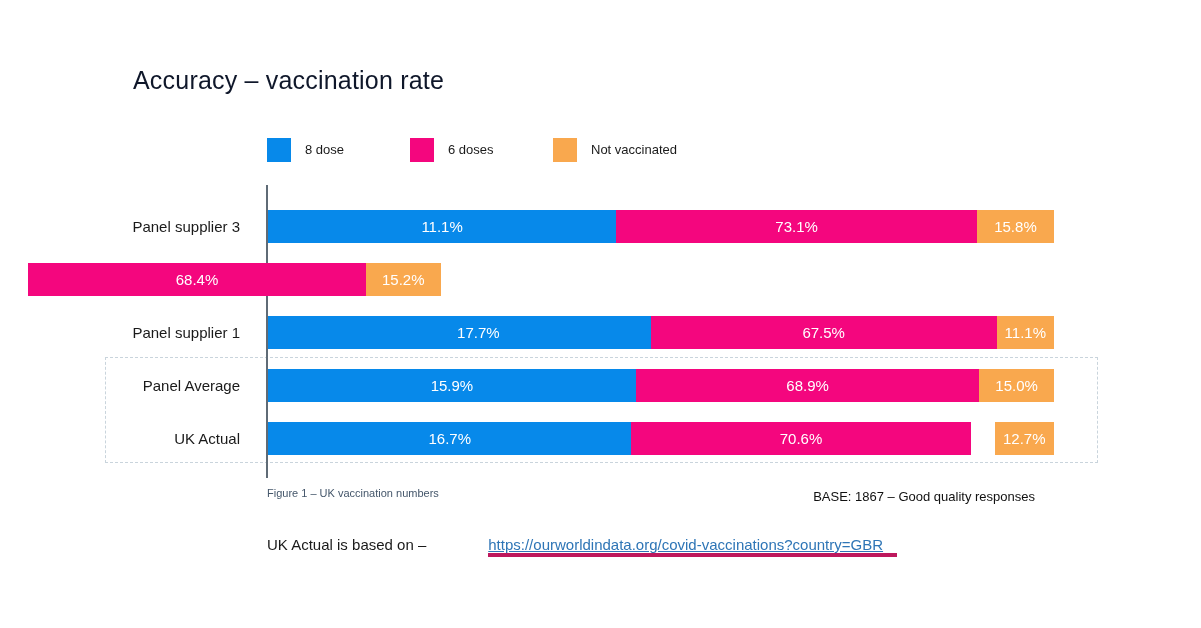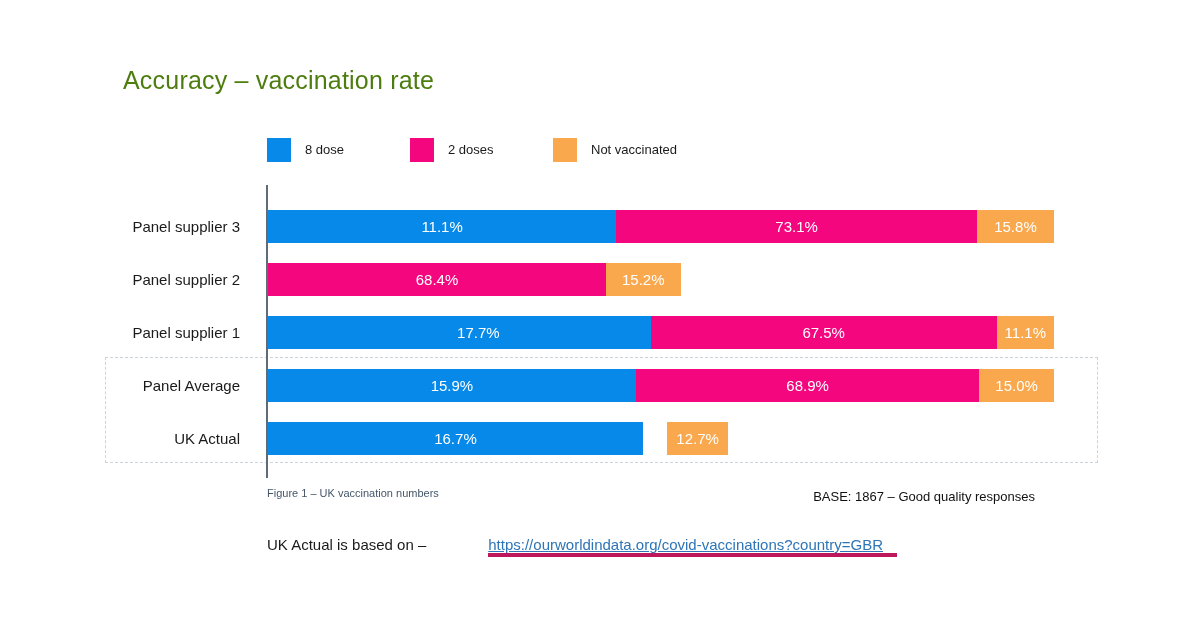--- a/index.html
+++ b/index.html
@@ -7,24 +7,24 @@
   body { font-family: "Liberation Sans", "DejaVu Sans", sans-serif; }
   .canvas {
     position: relative;
     width: 1201px;
     height: 628px;
     background: #ffffff;
     overflow: hidden;
   }
   .title {
     position: absolute;
-    left: 123px;
+    left: 133px;
     top: 66px;
     font-size: 25px;
-    color: #4d7c0f;
+    color: #0f172a;
     letter-spacing: 0.2px;
   }
   .legend {
     position: absolute;
     left: 267px;
     top: 137px;
     display: flex;
     height: 25px;
   }
   .legend-item { display: flex; align-items: center; width: 143px; }
@@ -114,42 +114,41 @@
 
   <div class="title">Accuracy – vaccination rate</div>
 
   <div class="legend">
     <div class="legend-item">
       <span class="legend-swatch" style="background: rgb(7, 137, 234);"></span>
       <span class="legend-label">8 dose</span>
     </div>
     <div class="legend-item">
       <span class="legend-swatch" style="background: rgb(244, 6, 126);"></span>
-      <span class="legend-label">2 doses</span>
+      <span class="legend-label">6 doses</span>
     </div>
     <div class="legend-item">
       <span class="legend-swatch" style="background: rgb(249, 168, 78);"></span>
       <span class="legend-label">Not vaccinated</span>
     </div>
   </div>
 
   <div class="highlight-box"></div>
   <div class="axis-line"></div>
 
   <div class="rows" id="rows">
       <div class="row">
         <div class="cat">Panel supplier 3</div>
         <div class="bar">
           <div class="seg" style="width: 44.3%; background: rgb(7, 137, 234);">11.1%</div>
           <div class="seg" style="width: 45.9%; background: rgb(244, 6, 126);">73.1%</div>
           <div class="seg" style="width: 9.8%; background: rgb(249, 168, 78);">15.8%</div>
         </div>
       </div>
       <div class="row">
-        <div class="cat">Panel supplier 2</div>
         <div class="bar">
           <div class="seg" style="width: 43%; background: rgb(244, 6, 126);">68.4%</div>
           <div class="seg" style="width: 9.5%; background: rgb(249, 168, 78);">15.2%</div>
         </div>
       </div>
       <div class="row">
         <div class="cat">Panel supplier 1</div>
         <div class="bar">
           <div class="seg" style="width: 48.7%; background: rgb(7, 137, 234); padding-left: 38px;">17.7%</div>
           <div class="seg" style="width: 44%; background: rgb(244, 6, 126);">67.5%</div>
@@ -161,20 +160,21 @@
         <div class="bar">
           <div class="seg" style="width: 46.8%; background: rgb(7, 137, 234);">15.9%</div>
           <div class="seg" style="width: 43.7%; background: rgb(244, 6, 126);">68.9%</div>
           <div class="seg" style="width: 9.5%; background: rgb(249, 168, 78);">15.0%</div>
         </div>
       </div>
       <div class="row">
         <div class="cat">UK Actual</div>
         <div class="bar">
           <div class="seg" style="width: 47.7%; background: rgb(7, 137, 234);">16.7%</div>
+          <div class="seg" style="width: 44.5%; background: rgb(244, 6, 126);">70.6%</div>
           <div class="seg" style="width: 7.8%; background: rgb(249, 168, 78); margin-left: 24px;">12.7%</div>
         </div>
       </div>
     </div>
 
   <div class="caption">Figure 1 – UK vaccination numbers</div>
   <div class="base-note">BASE: 1867 – Good quality responses</div>
 
   <div class="footnote">
     <span>UK Actual is based on –</span>

